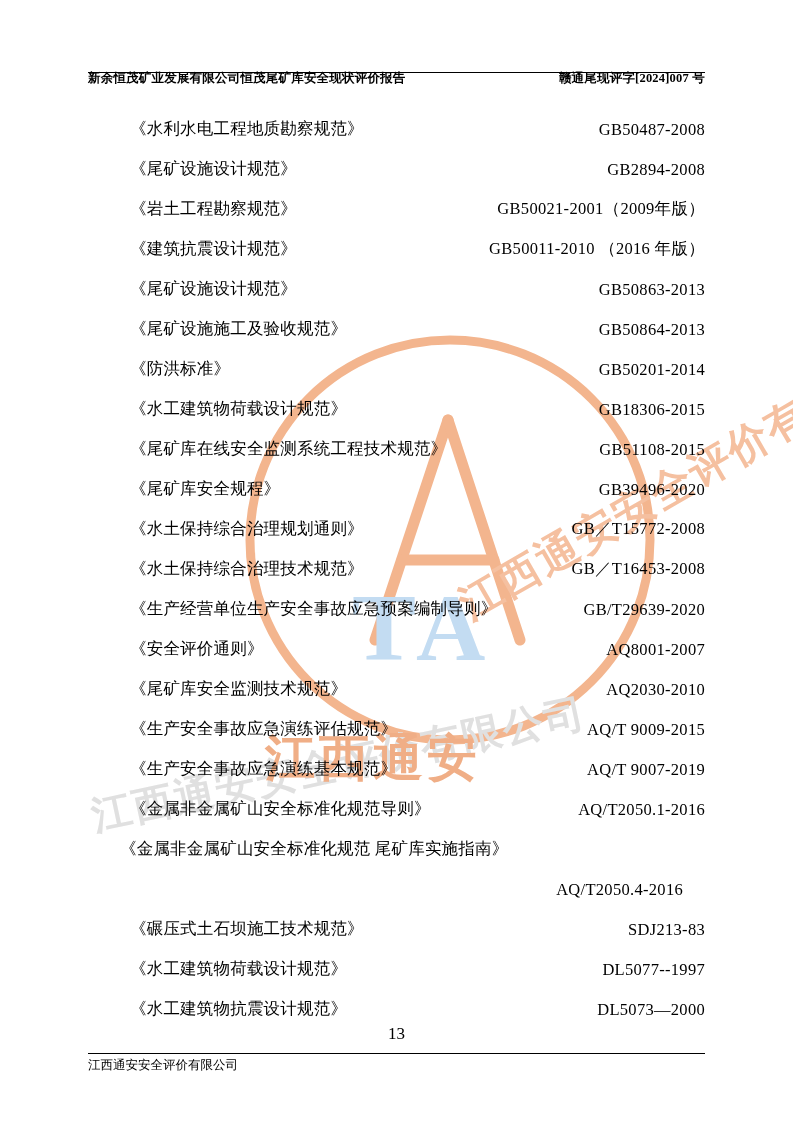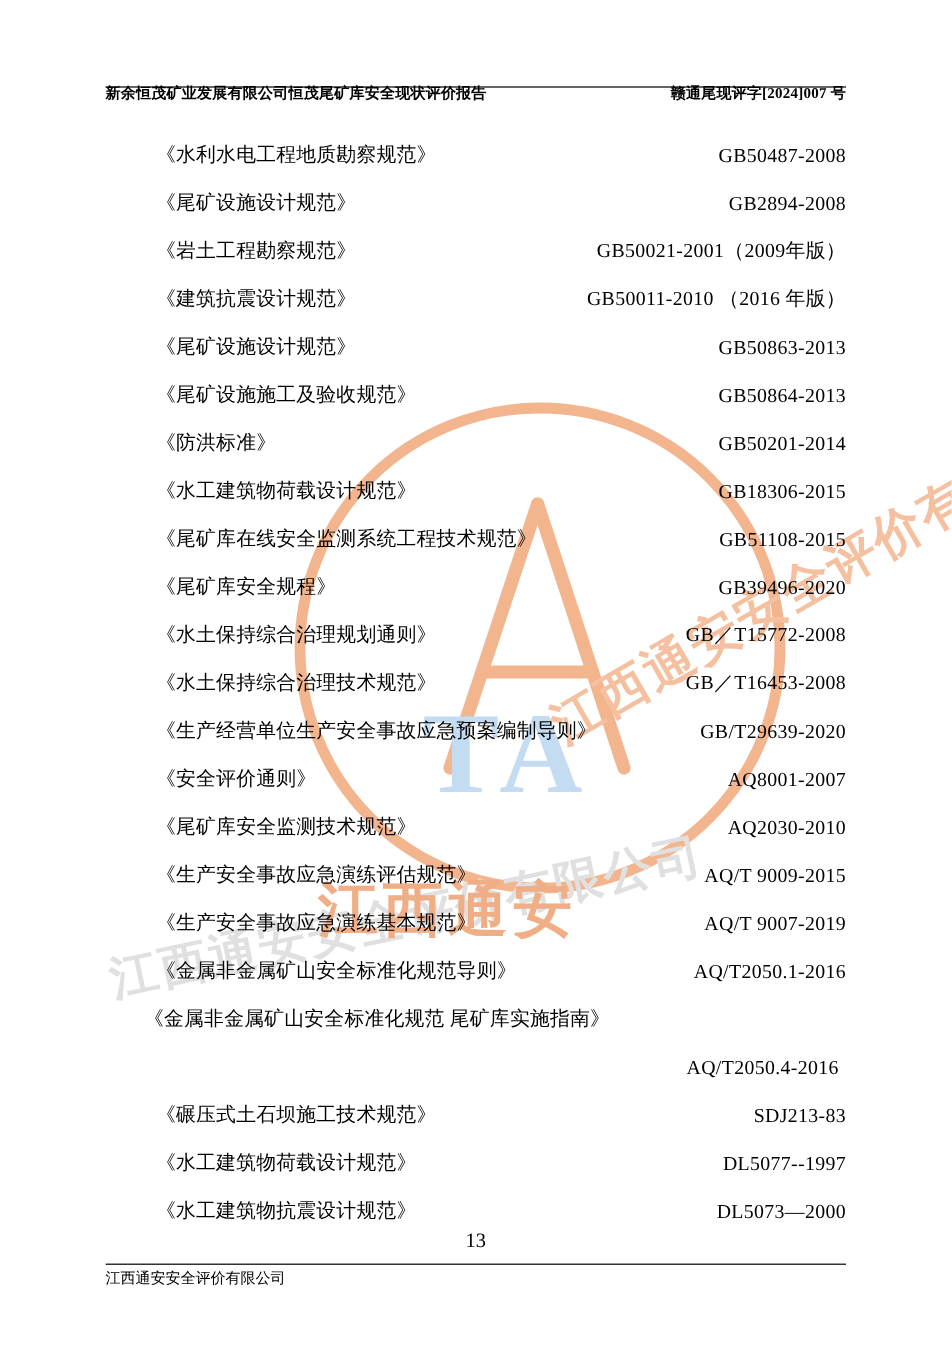--- a/index.html
+++ b/index.html
@@ -83,21 +83,21 @@
   }
   .std-row.full {
     justify-content: flex-start;
   }
   .std-row.full .std-name { margin-left: 32px; }
   .std-row.coderight {
     justify-content: flex-end;
   }
   .std-row.coderight .std-code {
     margin-left: 0;
-    margin-right: 6px;
+    margin-right: 22px;
   }
 
   
   .page-number {
     position: absolute;
     bottom: 78px;
     left: 0;
     width: 793px;
     text-align: center;
     font-size: 17px;

